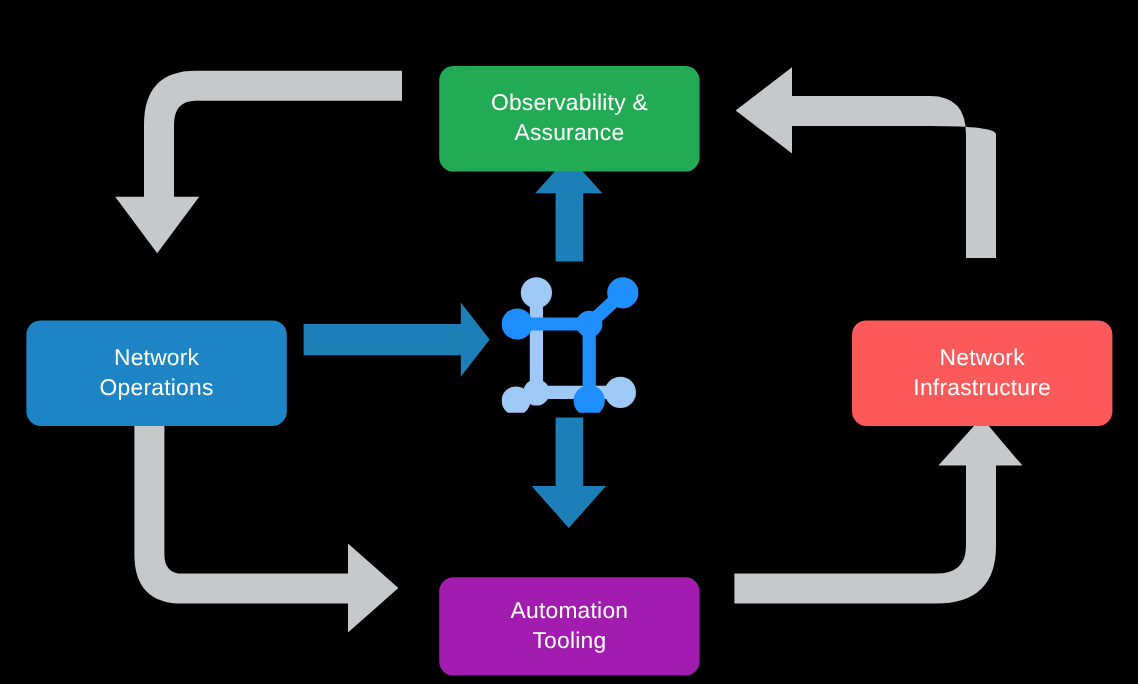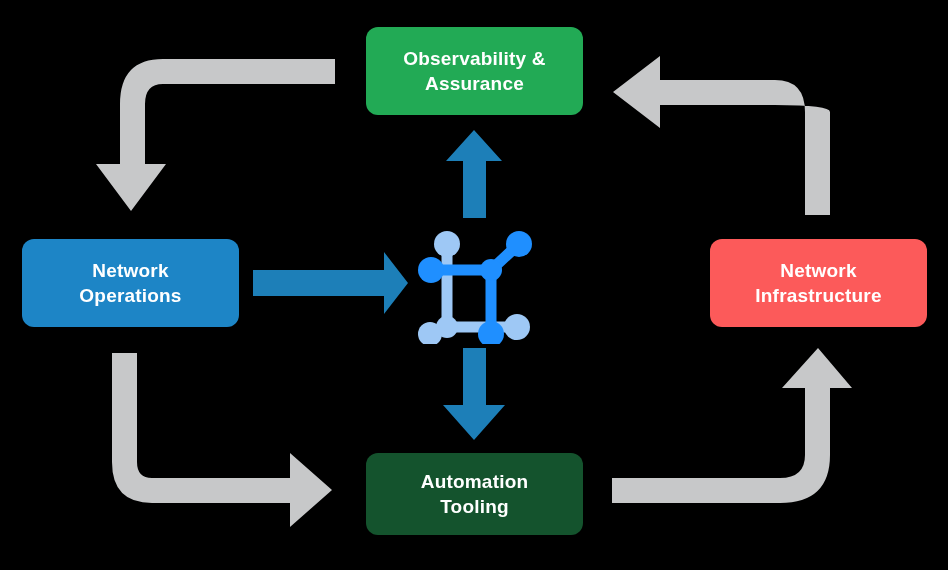--- a/index.html
+++ b/index.html
@@ -20,25 +20,26 @@
   .node-box {
     position: absolute;
     border-radius: 12px;
     display: flex;
     align-items: center;
     justify-content: center;
     text-align: center;
     color: #ffffff;
     font-size: 19px;
     line-height: 1.32;
-    font-weight: 700;
+    font-weight: 400;
     letter-spacing: 0.2px;
     box-sizing: border-box;
     padding: 4px 10px;
     white-space: pre-line;
+    margin-top: 28px;
   }
   #box-observability {
     left: 366px;
     top: 27px;
     width: 217px;
     height: 88px;
     background: #22aa55;
   }
   #box-network-operations {
     left: 22px;
@@ -52,21 +53,21 @@
     top: 239px;
     width: 217px;
     height: 88px;
     background: #fc5a5a;
   }
   #box-automation-tooling {
     left: 366px;
     top: 453px;
     width: 217px;
     height: 82px;
-    background: #14532d;
+    background: #a21caf;
   }
   .svg-layer {
     position: absolute;
     left: 0;
     top: 0;
     width: 948px;
     height: 570px;
   }
   .center-icon {
     position: absolute;

